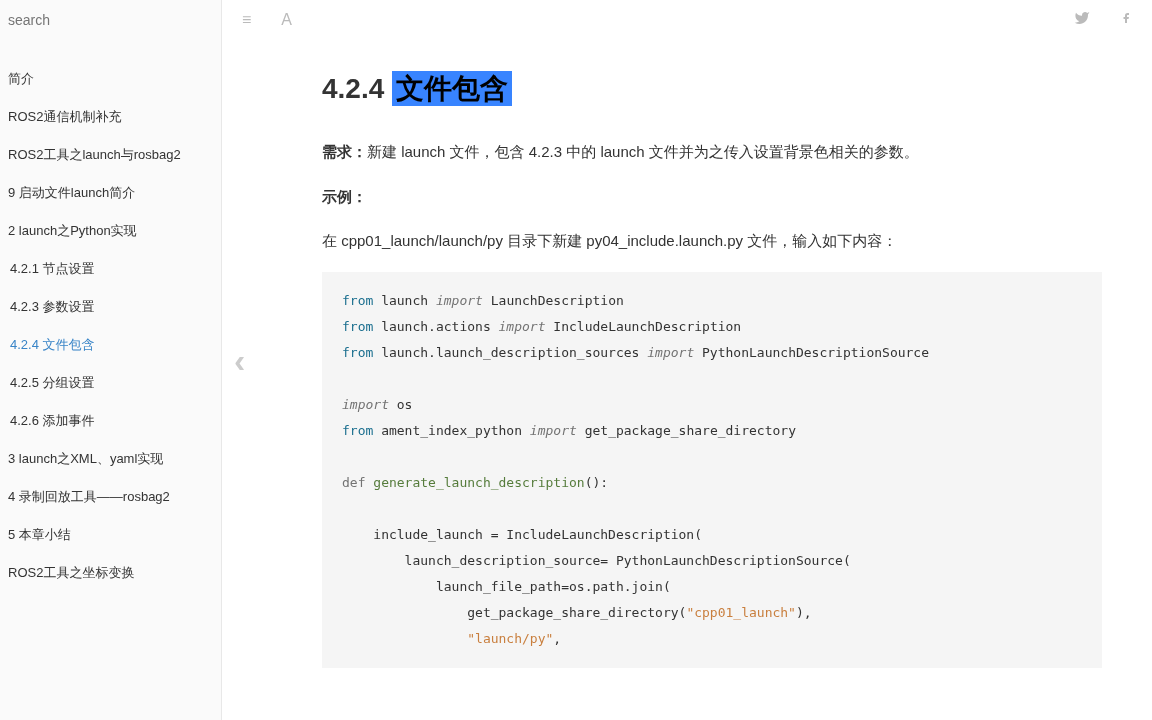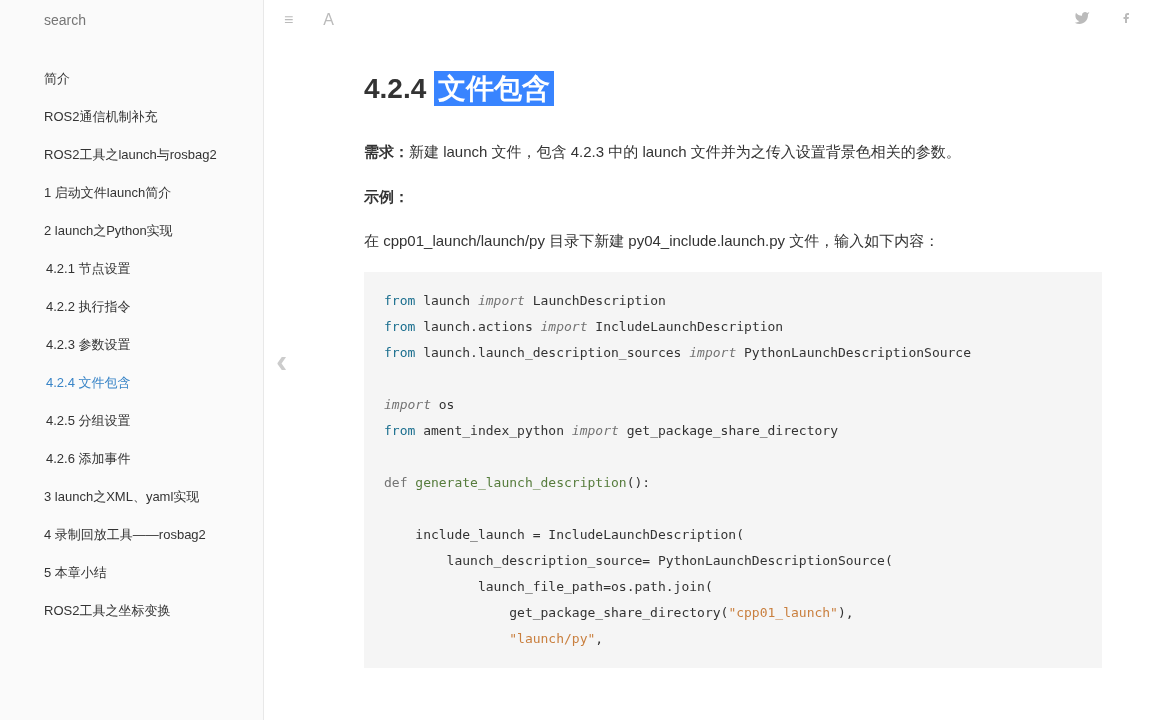--- a/index.html
+++ b/index.html
@@ -9,26 +9,25 @@
     }
     body {
       font-family: -apple-system, BlinkMacSystemFont, "Segoe UI", "Microsoft YaHei", sans-serif;
       display: flex;
       height: 720px;
       width: 1152px;
       overflow: hidden;
       background: #fff;
     }
     .sidebar {
-      width: 264px;
+      width: 222px;
       background: #fafafa;
       overflow-y: scroll;
       border-right: 1px solid #e8e8e8;
       flex-shrink: 0;
-      padding-left: 36px;
     }
     .sidebar::-webkit-scrollbar {
       width: 14px;
     }
     .sidebar::-webkit-scrollbar-track {
       background: #f0f0f0;
     }
     .sidebar::-webkit-scrollbar-thumb {
       background: #c0c0c0;
     }
@@ -90,21 +89,21 @@
       position: relative;
     }
     .page-title {
       font-size: 28px;
       font-weight: bold;
       color: #333;
       margin-bottom: 30px;
     }
     .highlight {
       background: #3884ff;
-      color: #ffffff;
+      color: #000000;
       padding: 2px 4px;
     }
     .para {
       font-size: 15px;
       color: #333;
       line-height: 1.9;
       margin-bottom: 16px;
     }
     .bold {
       font-weight: bold;
@@ -137,24 +136,23 @@
   </style>
 </head>
 <body>
 
 <aside class="sidebar">
   <input class="search-box" placeholder="search" style="">
   <ul class="nav-list">
     <li class="nav-item">简介</li>
     <li class="nav-item">ROS2通信机制补充</li>
     <li class="nav-item">ROS2工具之launch与rosbag2</li>
-    <li class="nav-item">1 启动文件launch简介</li>
+    <li class="nav-item">9 启动文件launch简介</li>
     <li class="nav-item">2 launch之Python实现</li>
     <li class="nav-item level-2">4.2.1 节点设置</li>
-    <li class="nav-item level-2">4.2.2 执行指令</li>
     <li class="nav-item level-2">4.2.3 参数设置</li>
     <li class="nav-item level-2 active">4.2.4 文件包含</li>
     <li class="nav-item level-2">4.2.5 分组设置</li>
     <li class="nav-item level-2">4.2.6 添加事件</li>
     <li class="nav-item">3 launch之XML、yaml实现</li>
     <li class="nav-item">4 录制回放工具——rosbag2</li>
     <li class="nav-item">5 本章小结</li>
     <li class="nav-item">ROS2工具之坐标变换</li>
   </ul>
 </aside>

